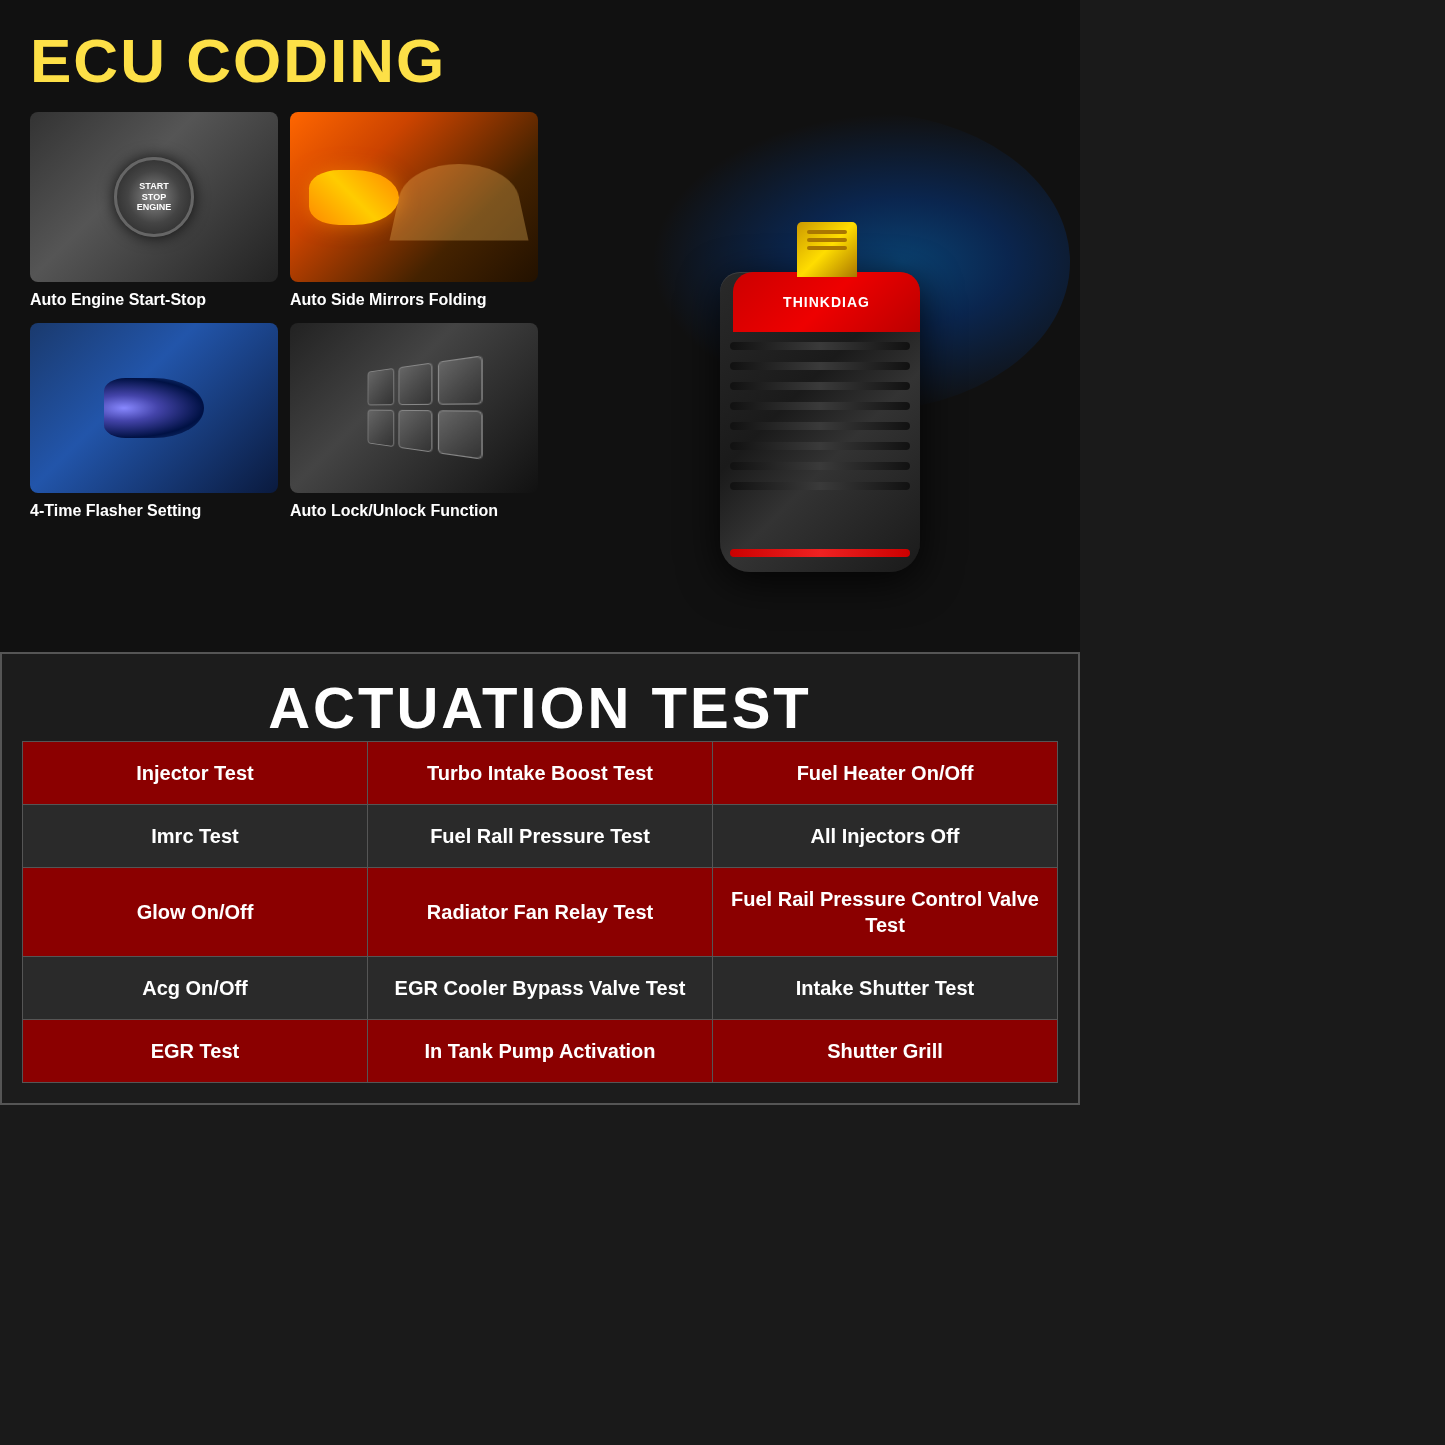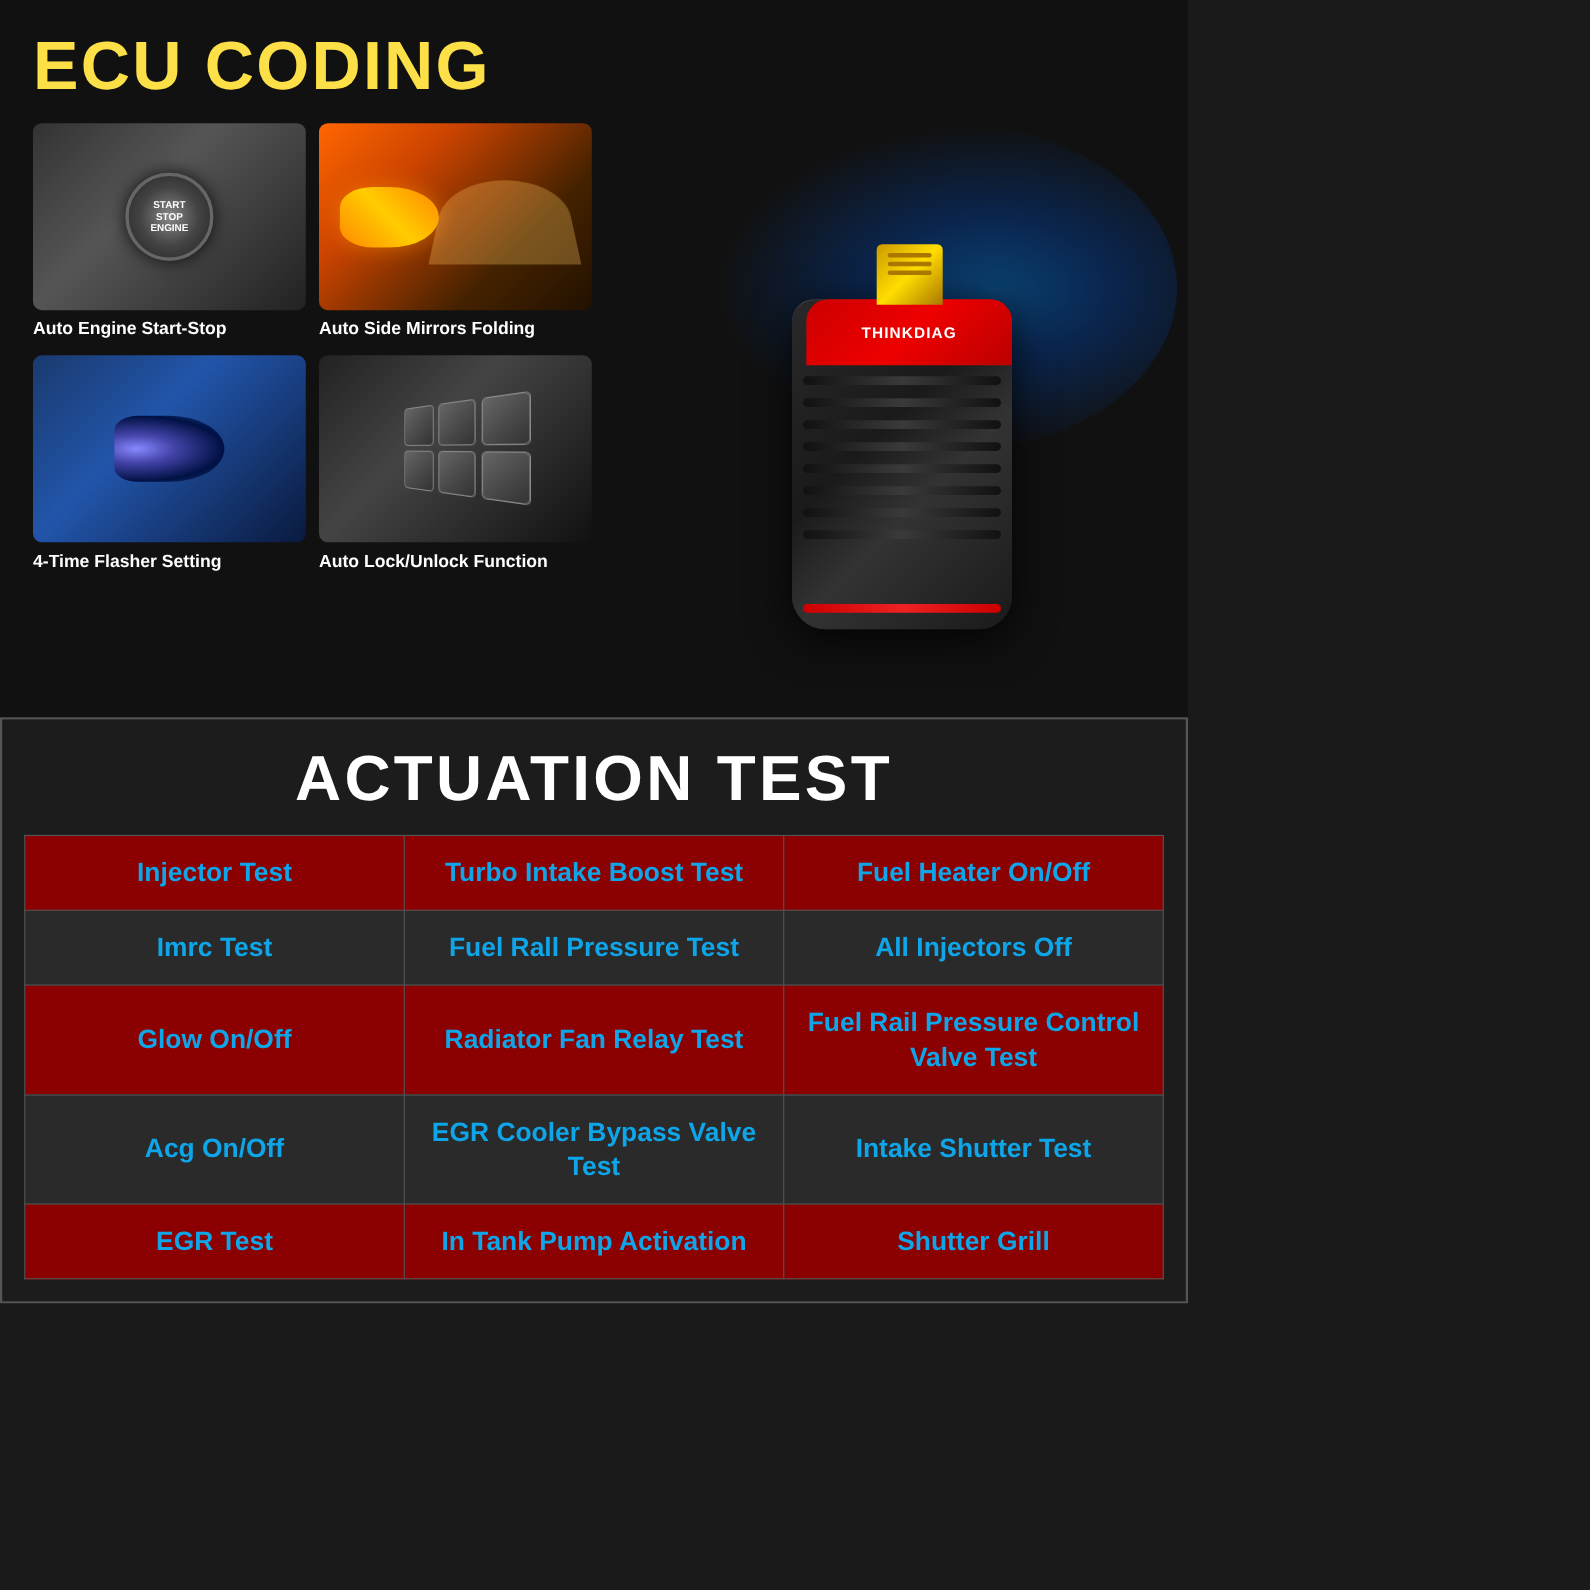--- a/index.html
+++ b/index.html
@@ -279,35 +279,34 @@
       padding: 20px 20px 20px 20px;
     }
 
     .actuation-title {
       font-size: 58px;
       font-weight: 900;
       color: white;
       text-align: center;
       text-transform: uppercase;
       letter-spacing: 3px;
-      margin-bottom: 18px;
     }
 
     .actuation-table {
       width: 100%;
       border-collapse: collapse;
     }
 
     .actuation-table td {
       border: 1px solid #555;
       padding: 18px 15px;
       text-align: center;
-      font-size: 24px;
+      font-size: 20px;
       font-weight: 600;
-      color: #0ea5e9;
+      color: #ffffff;
       line-height: 1.3;
       width: 33.33%;
     }
 
     .row-dark {
       background-color: #2a2a2a;
     }
 
     .row-red {
       background-color: #8b0000;

